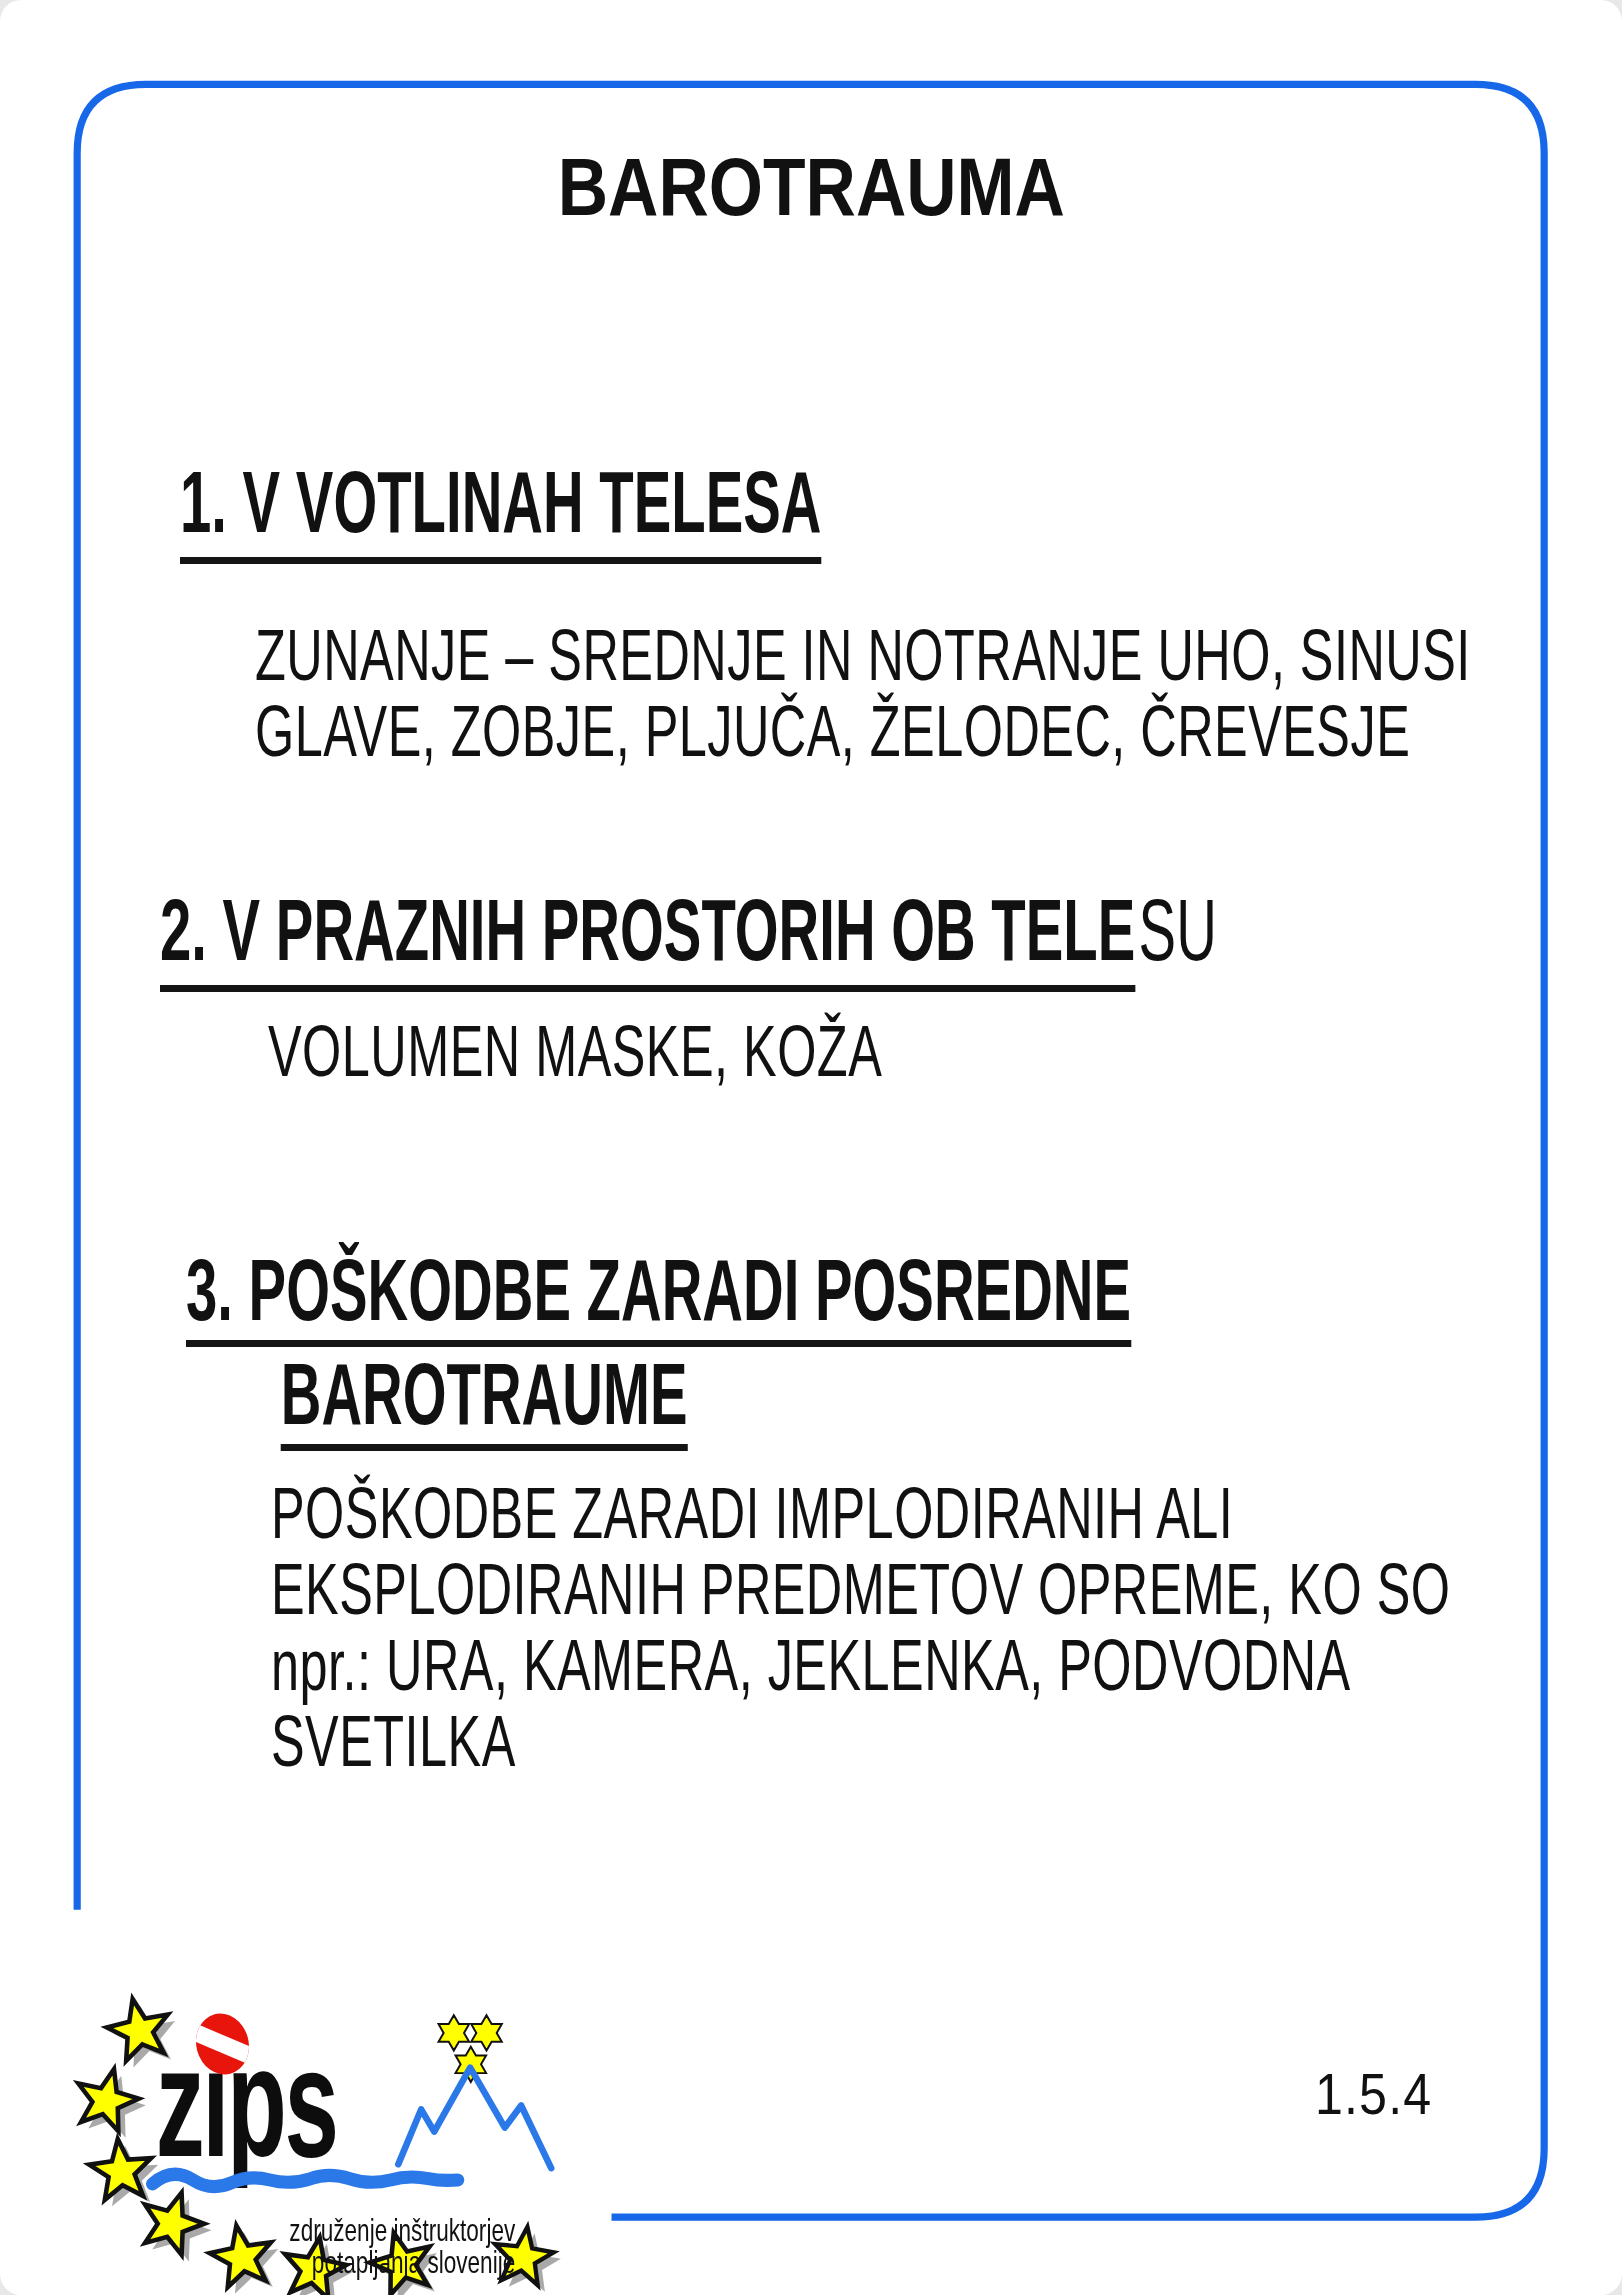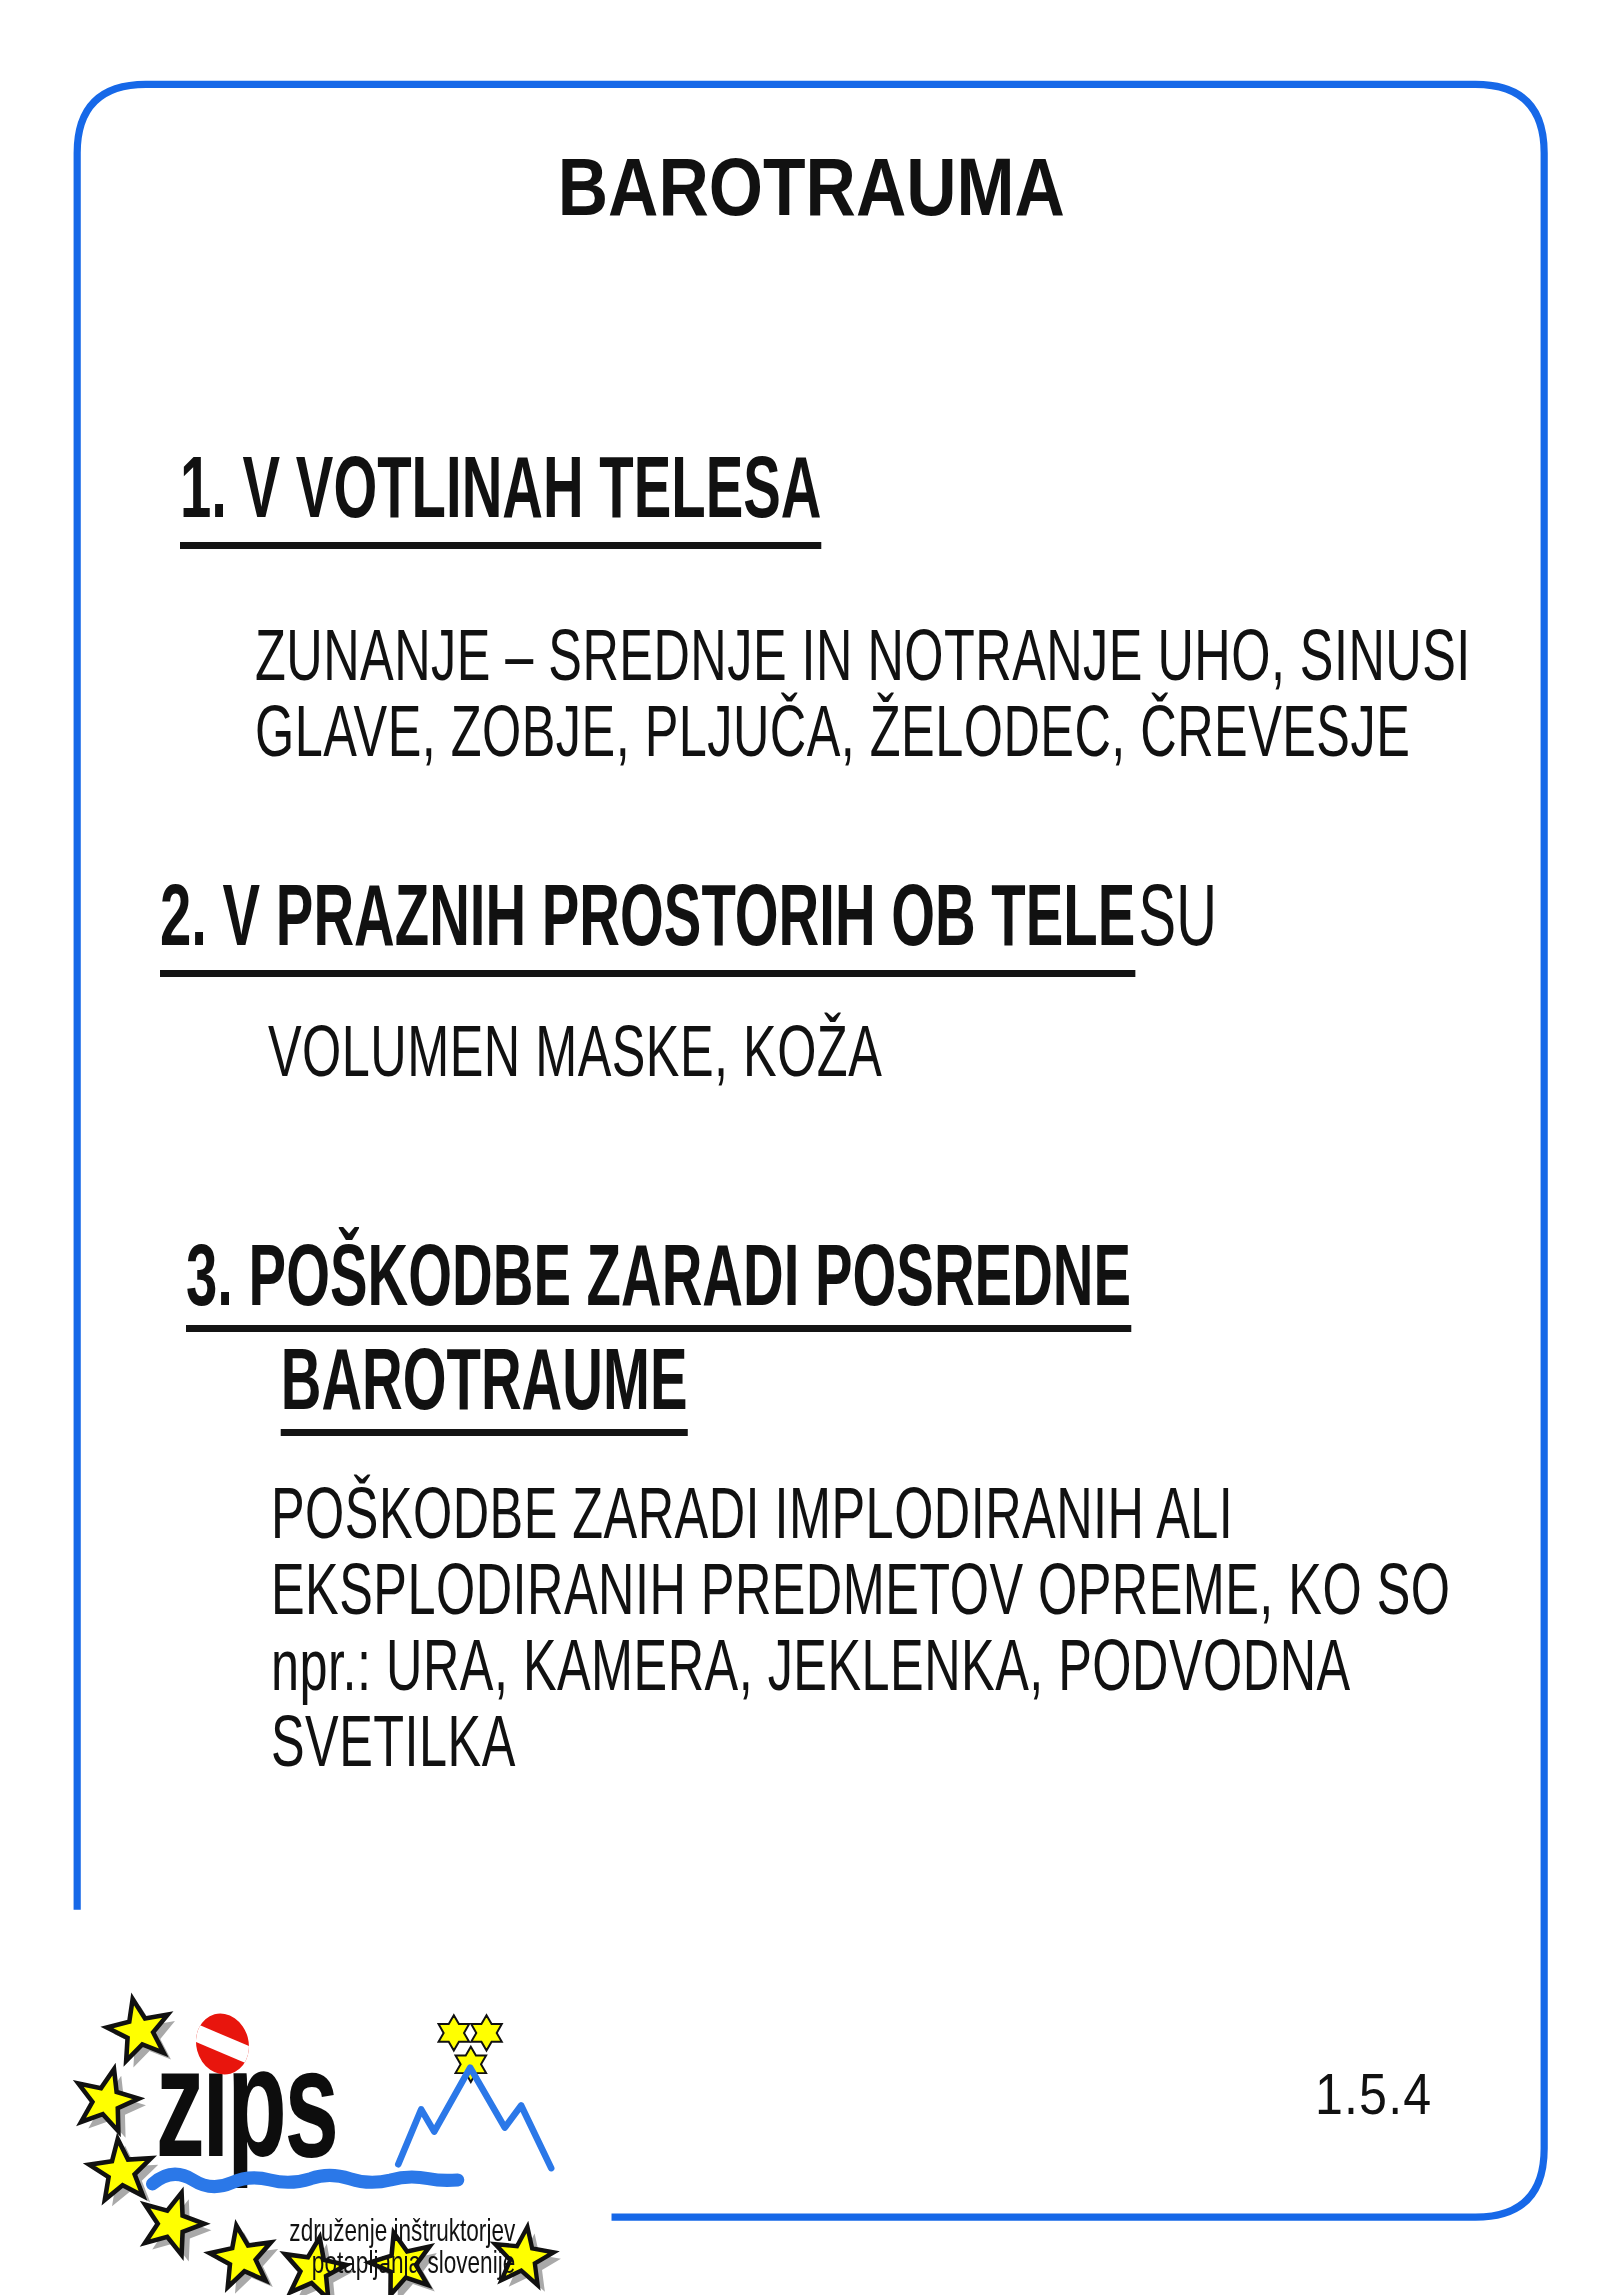--- a/index.html
+++ b/index.html
@@ -1,29 +1,30 @@
 <!DOCTYPE html>
 <html style="font-size:10.5px"><head>
 <meta charset="utf-8">
 <style>
   html,body{margin:0;padding:0;background:#e8e8e8;}
   .page{
     position:relative; width:1622px; height:2295px; background:#ffffff;
-    overflow:hidden; font-family:"Liberation Sans", sans-serif; color:#111;
+    overflow:hidden; font-family:"Liberation Sans", sans-serif; color:#111;border-radius:21px;
   }
   .abs{position:absolute;}
   svg{display:block;}
   .title{
     position:absolute; left:0; top:140px; width:1622px; text-align:center;
     font-size:82px; font-weight:bold; white-space:nowrap;
   }
   .title .cond{display:inline-block; transform:scaleX(0.85); transform-origin:50% 50%;}
   .h{
     position:absolute; font-size:88px; font-weight:bold; white-space:nowrap;
     letter-spacing:0;
+    margin-top:15px;
   }
   .h .cond{display:inline-block; transform:scaleX(0.64); transform-origin:0 0;}
   .hu{display:inline-block; border-bottom:7.9px solid #141414; padding-bottom:3.9px;}
   .hsuffix{font-weight:400; padding-left:5.2px;}
   .h3lines{line-height:93px;}
   .h3line2{margin-left:148px;}
   .body{
     position:absolute; font-size:72px; font-weight:400; line-height:76px;
     white-space:nowrap; letter-spacing:0.7px;
   }

